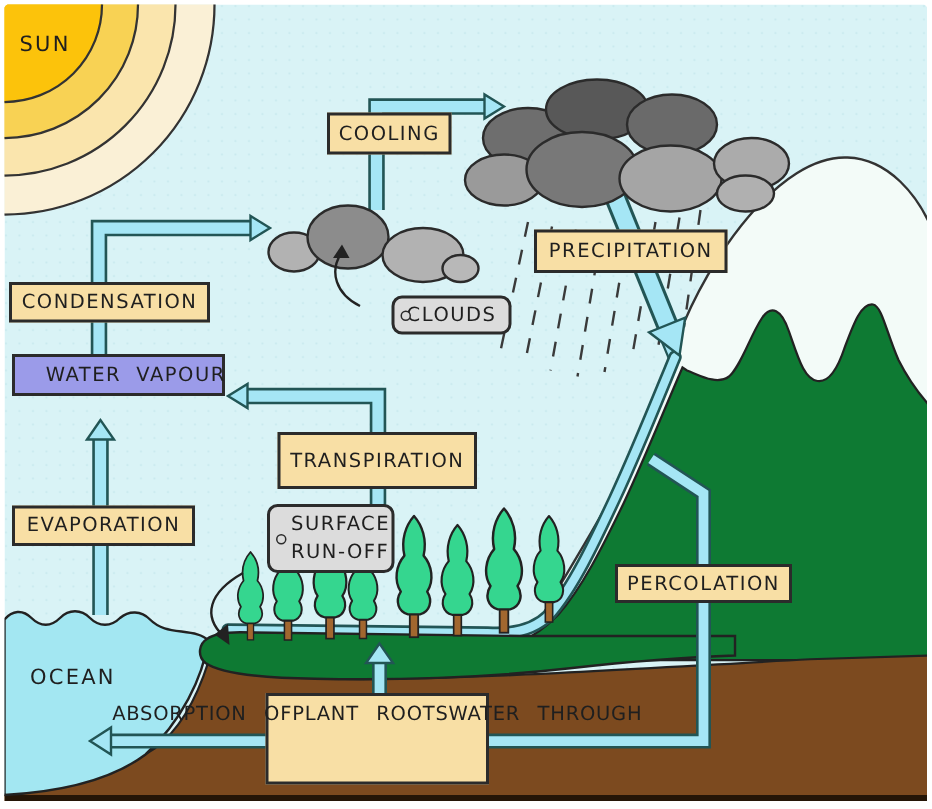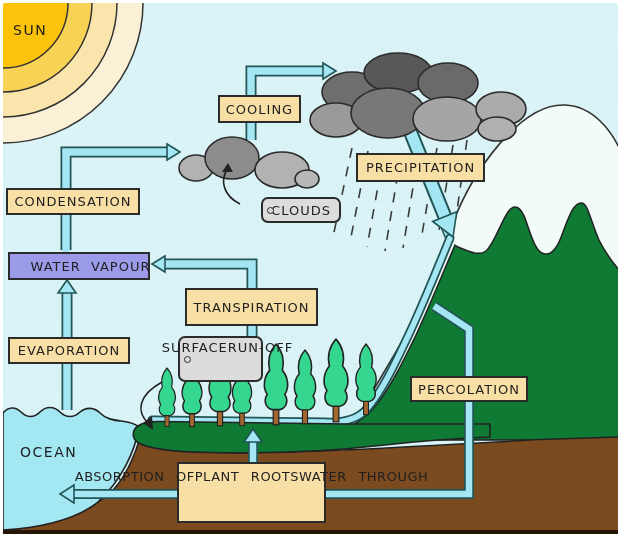--- a/index.html
+++ b/index.html
@@ -7,21 +7,21 @@
           font-family:"DejaVu Sans","Liberation Sans",sans-serif;border-radius:13px;}
   #scene{position:absolute;left:0;top:0;}
   .lbl{position:absolute;box-sizing:border-box;display:flex;align-items:center;justify-content:center;
        background:#F8DFA5;border:2px solid #2b2b2b;color:#1f1f1f;font-size:13px;
        letter-spacing:1px;word-spacing:5px;white-space:nowrap;}
   .lbl.purple{background:#9B9BE9;}
   .lbl.tag{background:#DCDCDC;border-radius:7px;margin-left:28px;}
   .plain{position:absolute;color:#1f1f1f;font-size:14px;letter-spacing:1.5px;background:transparent;}
   .hole{position:absolute;left:4px;top:50%;margin-top:-3px;width:5px;height:5px;border-radius:50%;
         border:1.5px solid #2b2b2b;background:#DCDCDC;}
-  .multiline{align-items:flex-start;justify-content:center;line-height:19px;padding-left:14px;}
+  .multiline{flex-direction:column;align-items:flex-start;justify-content:center;line-height:19px;padding-left:14px;}
   .absorb{align-items:flex-start;justify-content:center;line-height:18px;
           padding:4px 6px;letter-spacing:0.5px;word-spacing:7px;}
 </style>
 </head>
 <body>
 
 <div id="canvas">
 
 <svg id="scene" width="621" height="539" viewBox="0 0 621 539">
   <defs>
@@ -159,25 +159,25 @@
 
     <g>
       <path d="M162,382 C 139,395 135,411 149,424" fill="none" stroke="#222" stroke-width="1.6"></path>
       <polygon points="153,430 143,423 152,416" fill="#222"></polygon>
     </g>
   </g>
 </svg>
 
 <div class="plain" style="left:13px;top:22px;">SUN</div>
 
-<div class="lbl" style="left:218px;top:95px;width:83px;height:28px;">COOLING</div>
+<div class="lbl" style="left:218px;top:75px;width:83px;height:28px;">COOLING</div>
 
 <div class="lbl" style="left:6px;top:188px;width:134px;height:27px;">CONDENSATION</div>
 
-<div class="lbl purple" style="left:8px;top:252px;width:142px;height:28px;padding-left:23px;">WATER VAPOUR</div>
+<div class="lbl purple" style="left:8px;top:236px;width:142px;height:28px;padding-left:23px;">WATER VAPOUR</div>
 
 <div class="lbl" style="left:8px;top:337px;width:122px;height:27px;">EVAPORATION</div>
 
 <div class="lbl" style="left:185px;top:288px;width:133px;height:38px;">TRANSPIRATION</div>
 
 <div class="lbl" style="left:356px;top:153px;width:129px;height:29px;text-align:right;">PRECIPITATION</div>
 
 <div class="lbl" style="left:410px;top:376px;width:118px;height:26px;">PERCOLATION</div>
 
 <div class="lbl tag" style="left:233px;top:197px;width:80px;height:26px;">

